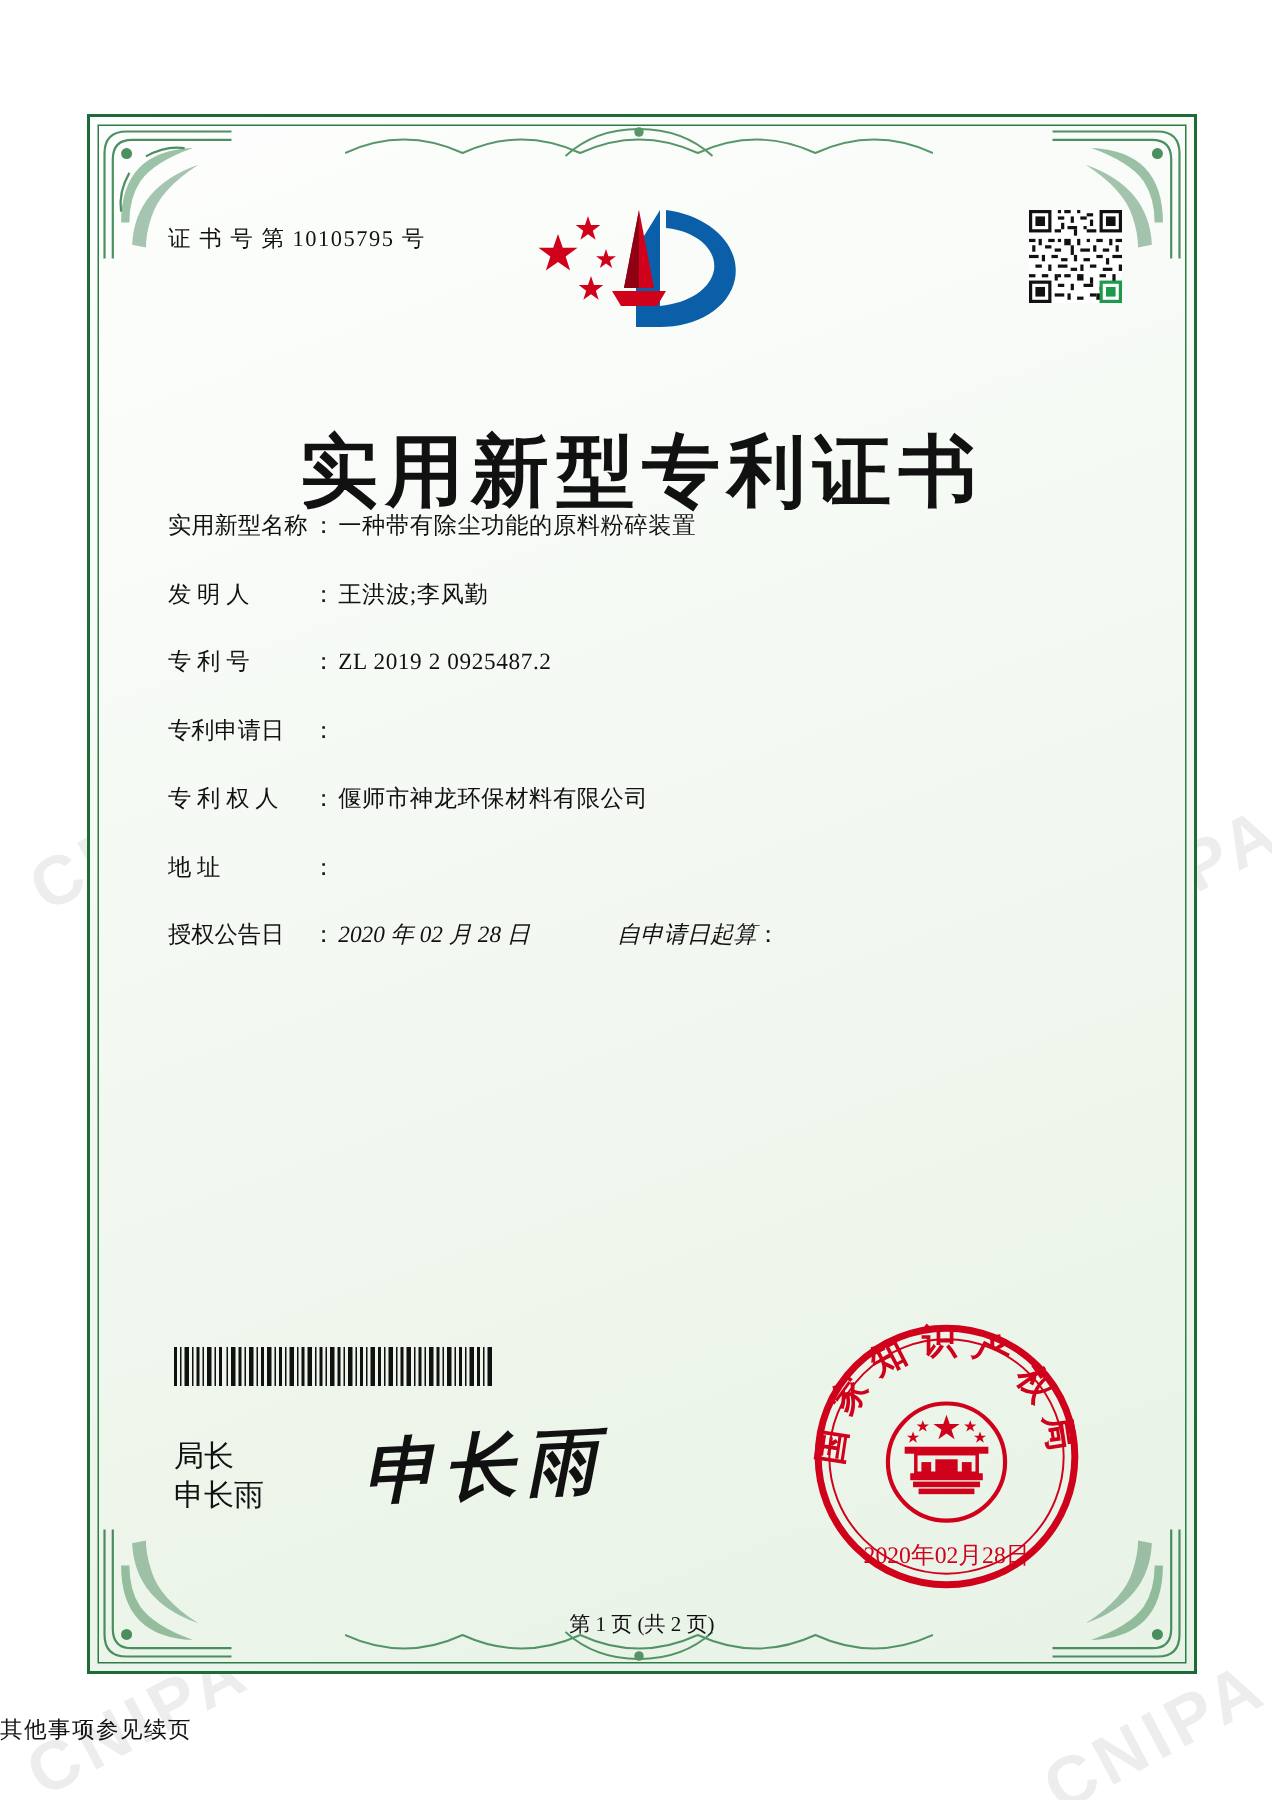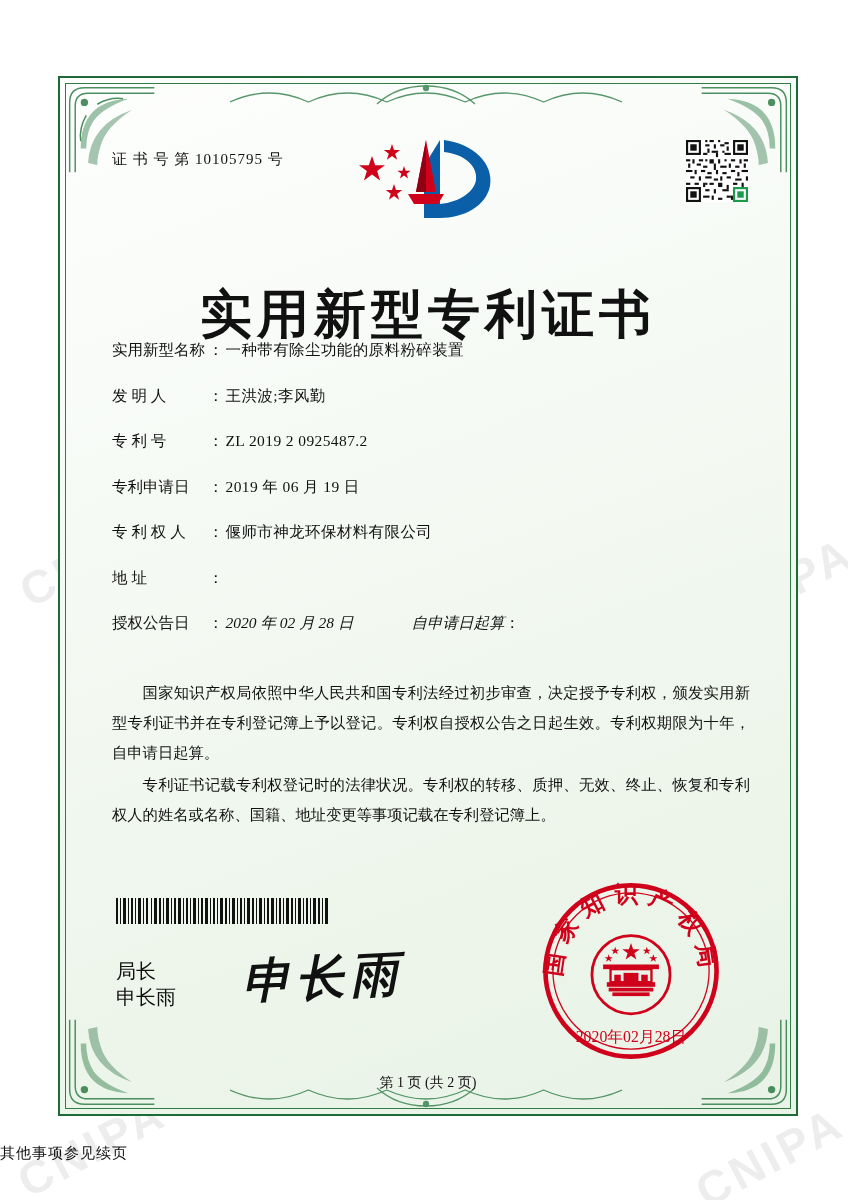--- a/index.html
+++ b/index.html
@@ -419,21 +419,20 @@
 
     <div class="row">
       <span class="label">专  利  号</span>
       <span class="colon">：</span>
       <span class="value latin">ZL 2019 2 0925487.2</span>
     </div>
 
     <div class="row">
       <span class="label">专利申请日</span>
       <span class="colon">：</span>
-      <span class="value">2019 年 06 月 19 日</span>
     </div>
 
     <div class="row">
       <span class="label">专 利 权 人</span>
       <span class="colon">：</span>
       <span class="value">偃师市神龙环保材料有限公司</span>
     </div>
 
     <div class="row">
       <span class="label">地        址</span>
@@ -443,24 +442,20 @@
     <div class="row">
       <span class="label">授权公告日</span>
       <span class="colon">：</span>
       <span class="value-2" style="margin-left:0;">2020 年 02 月 28 日</span>
       <span class="value-2">自申请日起算</span>
       <span class="colon">：</span>
     </div>
 
   </div>
 
-  <div class="paragraphs">
-    <p>国家知识产权局依照中华人民共和国专利法经过初步审查，决定授予专利权，颁发实用新型专利证书并在专利登记簿上予以登记。专利权自授权公告之日起生效。专利权期限为十年，自申请日起算。</p>
-    <p>专利证书记载专利权登记时的法律状况。专利权的转移、质押、无效、终止、恢复和专利权人的姓名或名称、国籍、地址变更等事项记载在专利登记簿上。</p>
-  </div>
 
   <svg class="barcode" viewBox="0 0 214 26" preserveAspectRatio="none">
     <g fill="#111">
       <rect x="0" y="0" width="2" height="26"></rect>
         <rect x="4" y="0" width="1" height="26"></rect>
         <rect x="7" y="0" width="3" height="26"></rect>
       <rect x="12" y="0" width="1" height="26"></rect>
         <rect x="15" y="0" width="2" height="26"></rect>
         <rect x="19" y="0" width="1" height="26"></rect>
       <rect x="22" y="0" width="3" height="26"></rect>

